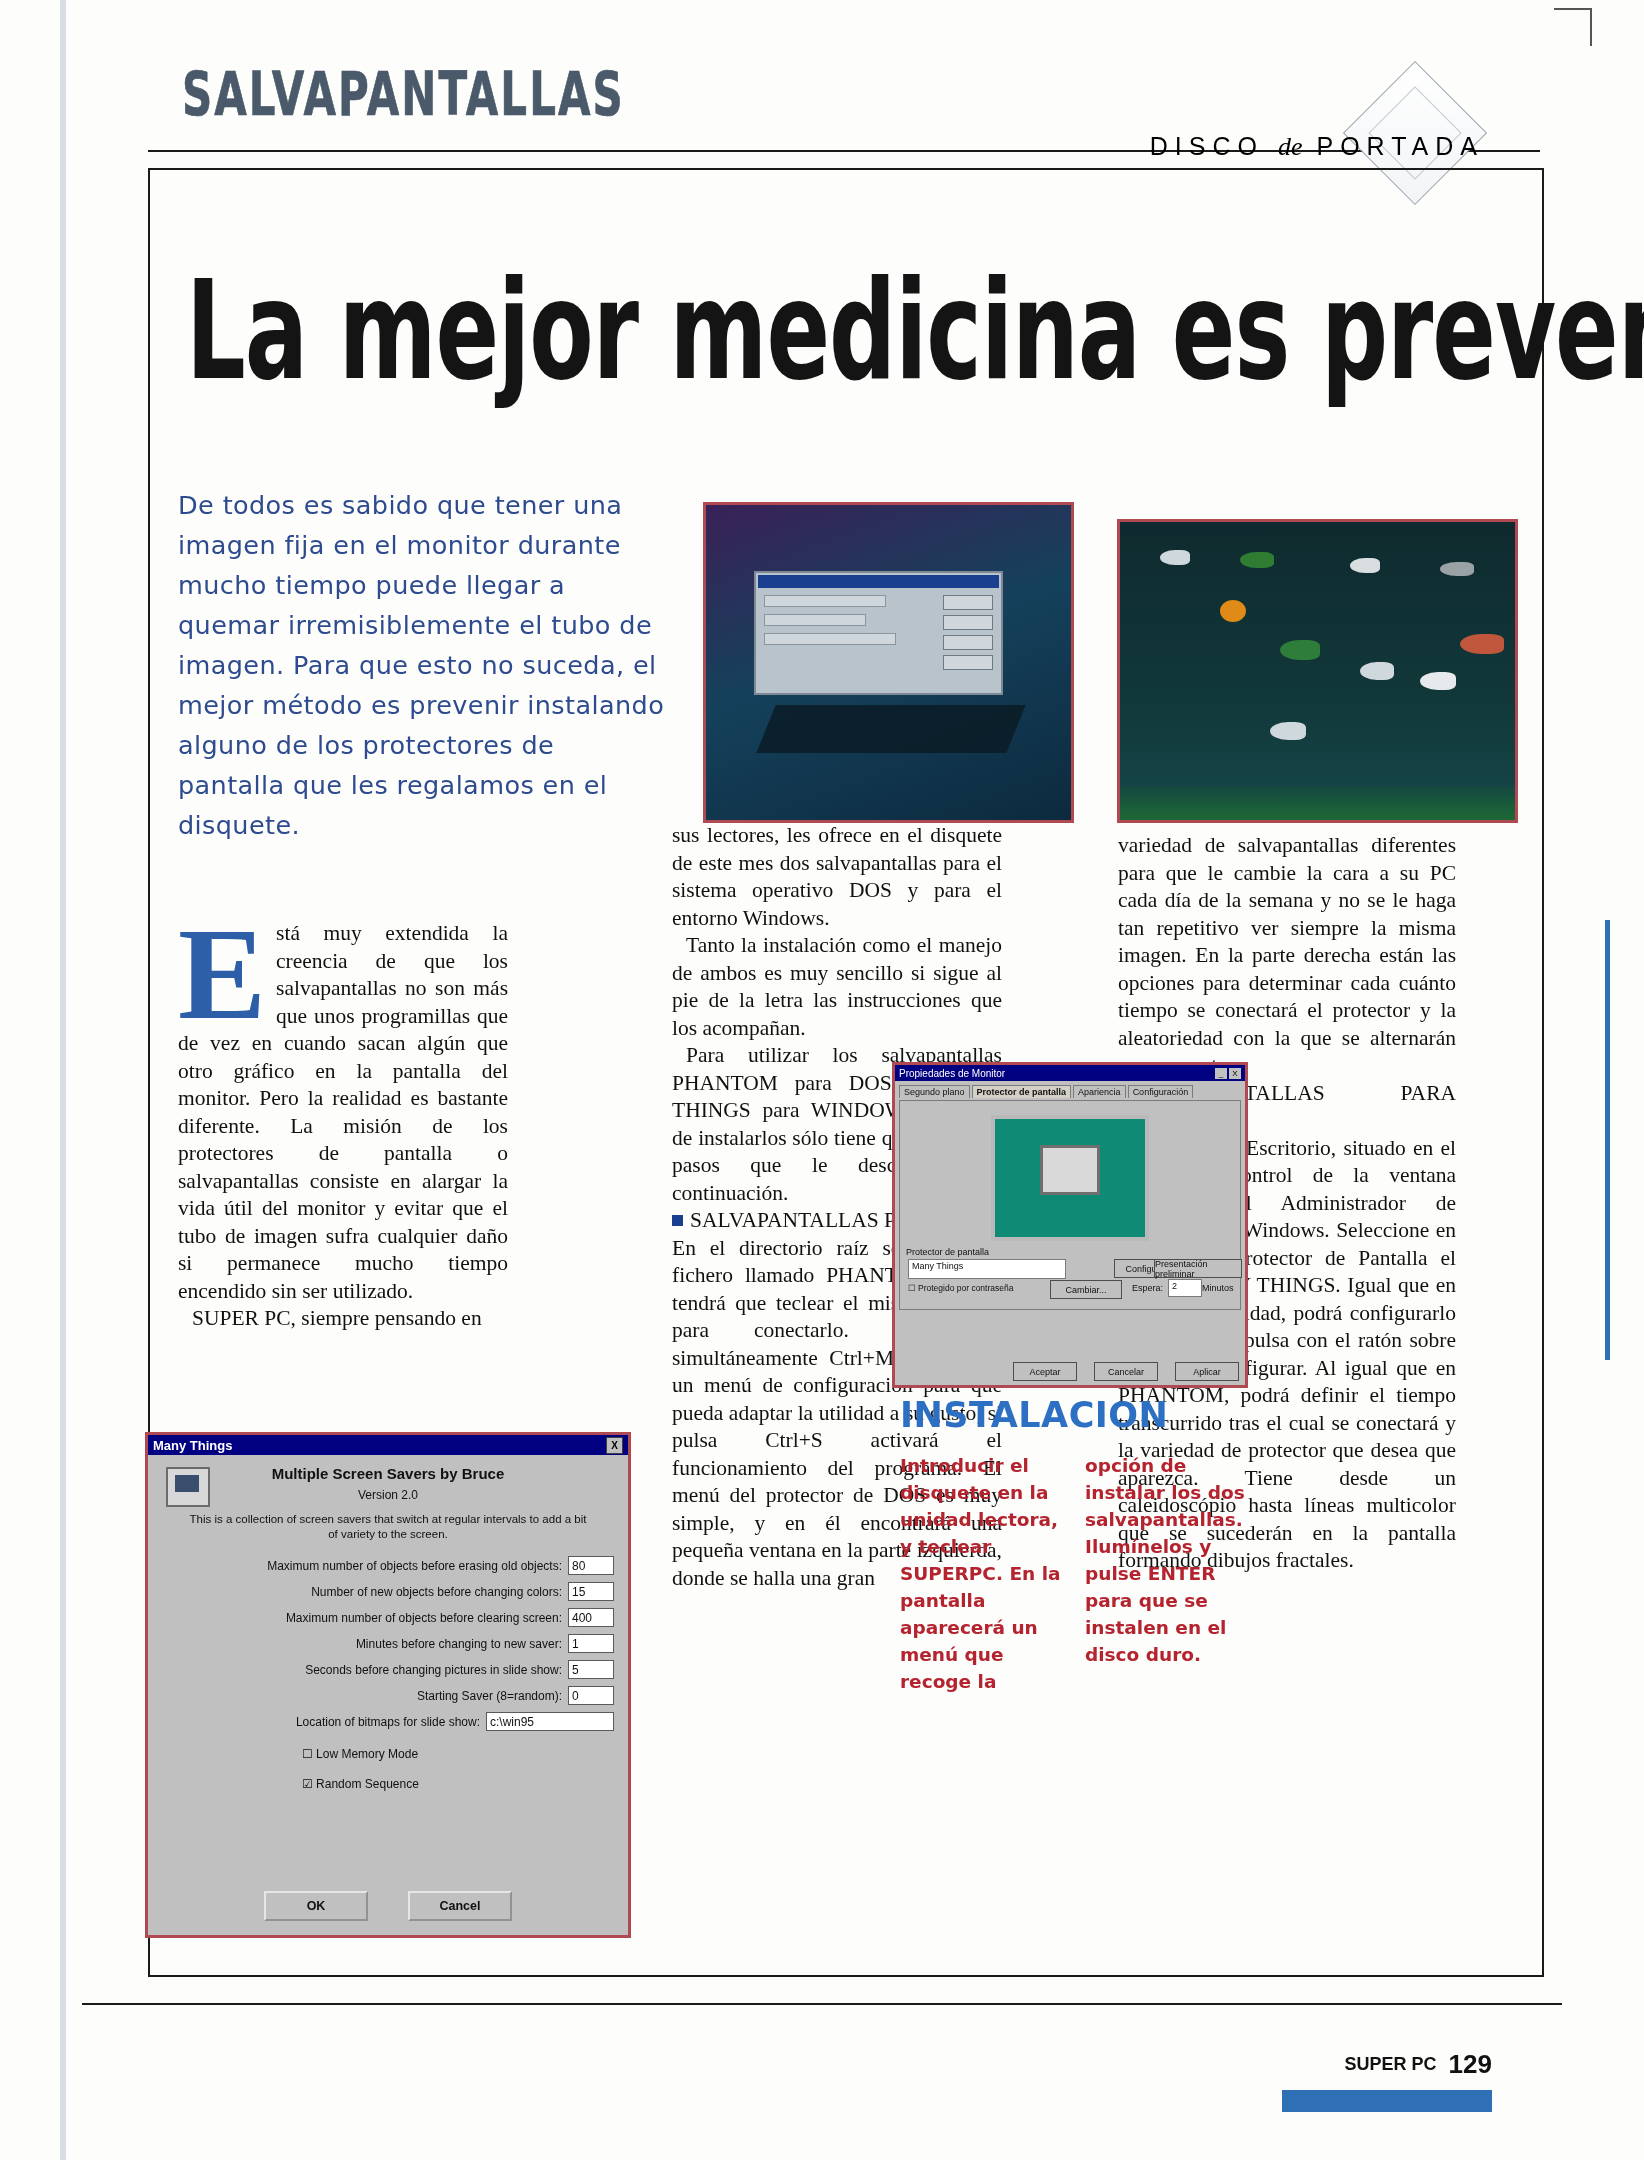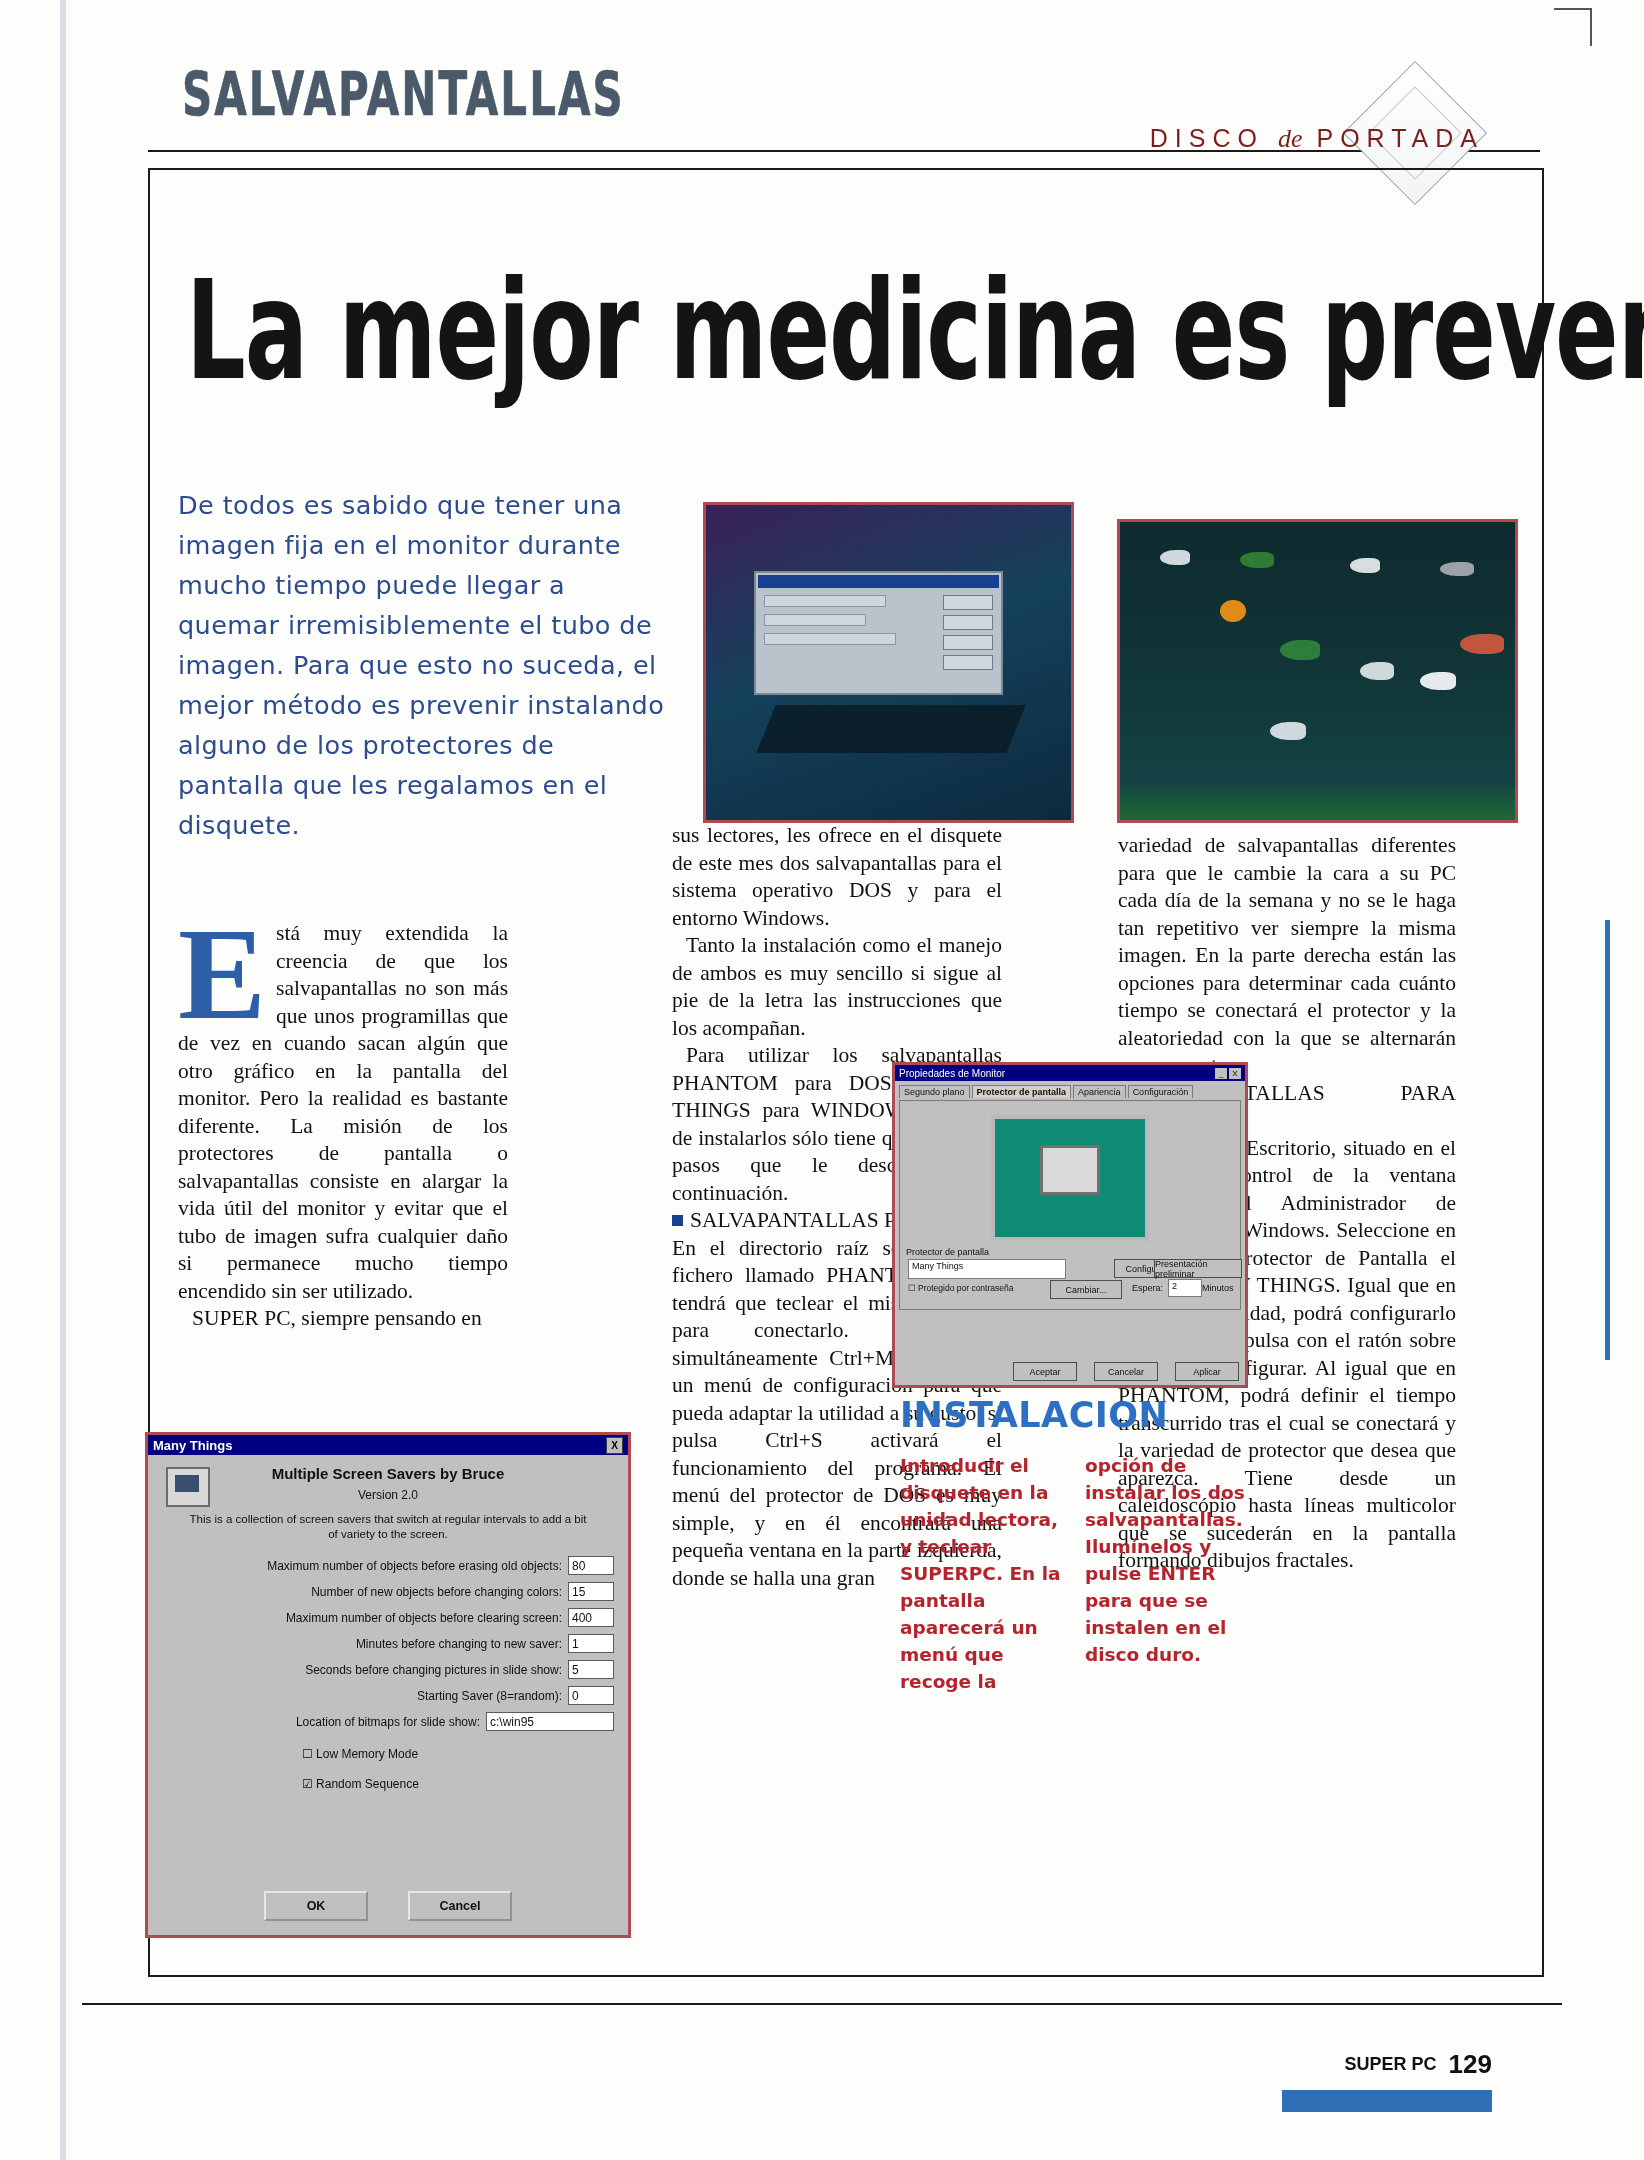--- a/index.html
+++ b/index.html
@@ -44,23 +44,23 @@
     font-weight:bold;font-size:42px;letter-spacing:2px;
     color:#4a5a6a;
     transform:scaleY(1.45);
     transform-origin:left top;
     -webkit-text-stroke:0.5px #4a5a6a;
   }
   .kicker-rule{
     position:absolute;left:148px;top:150px;width:1392px;height:2px;background:#1a1a1a;
   }
   .disco{
-    position:absolute;right:160px;top:124px;
+    position:absolute;right:160px;top:132px;
     font-family:"Liberation Sans", sans-serif;
-    font-size:25px;letter-spacing:7px;color:#7f1d1d;
+    font-size:25px;letter-spacing:7px;color:#000000;
   }
   .disco i{
     font-family:"Liberation Serif",serif;font-style:italic;letter-spacing:0;
     font-size:26px;
   }
   .diamond{
     position:absolute;right:178px;top:82px;width:100px;height:100px;
     border:1.5px solid #9aa4ae;
     transform:rotate(45deg);
     background:linear-gradient(135deg,#ffffff 0%,#f2f4f6 100%);

